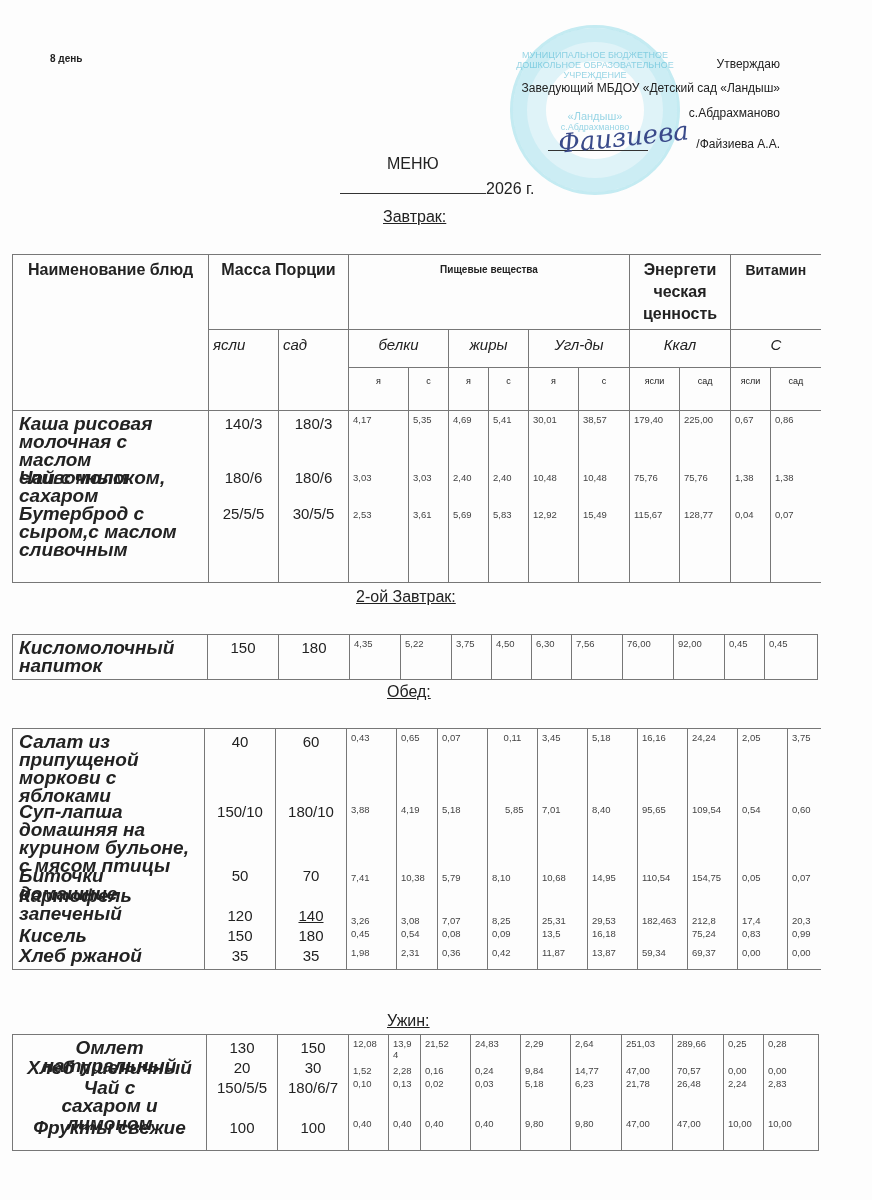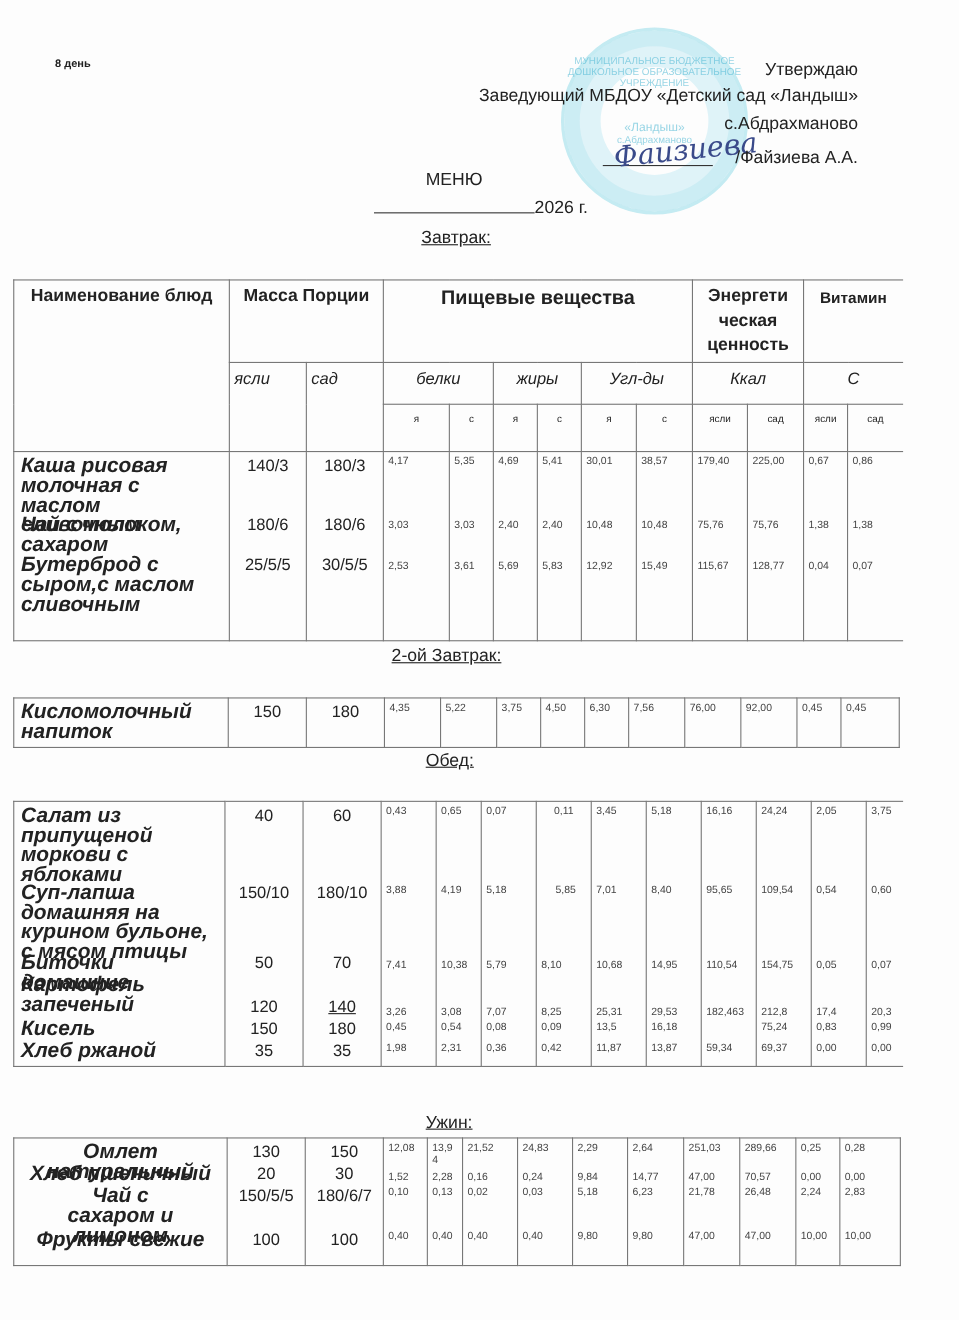--- a/index.html
+++ b/index.html
@@ -2,21 +2,21 @@
 <html><head>
 <meta charset="utf-8">
 <style>
   * { box-sizing: border-box; margin: 0; padding: 0; }
   body {
     width: 872px; height: 1200px; background: #fdfdfd; position: relative;
     font-family: "Liberation Sans", "DejaVu Sans", sans-serif; color: #222; overflow: hidden;
   }
   .abs { position: absolute; }
   .day { left: 50px; top: 53px; font-size: 10px; font-weight: bold; }
-  .approve { right: 92px; text-align: right; font-size: 16px; line-height: 24px; }
+  .approve { right: 92px; text-align: right; font-size: 12px; line-height: 24px; }
   .stamp {
     left: 510px; top: 25px; width: 170px; height: 170px; border-radius: 50%;
     border: 3px solid rgba(90,200,220,0.35); box-shadow: inset 0 0 0 14px rgba(120,210,230,0.18), inset 0 0 0 30px rgba(255,255,255,0), inset 0 0 0 33px rgba(120,210,230,0.22);
   }
   .stamp-text { font-size: 9px; color: rgba(70,180,210,0.55); text-align: center; }
   .sig-line { left: 548px; top: 150px; width: 100px; border-bottom: 1px solid #333; }
   .signature { left: 558px; top: 122px; font-family: "DejaVu Serif", serif; font-style: italic; font-size: 26px; color: #3a4a8a; transform: rotate(-6deg); }
   .menu-title { left: 387px; top: 155px; font-size: 16px; }
   .date-line { left: 340px; top: 180px; font-size: 16px; }
   .date-line .blank { display: inline-block; width: 146px; border-bottom: 1px solid #333; height: 14px; vertical-align: baseline; }
@@ -69,21 +69,21 @@
       <col style="width:51px">
     <col style="width:50px">
       <col style="width:51px">
       <col style="width:40px">
       <col style="width:50px">
   </colgroup>
   <tbody>
       <tr style="height:75px;">
     <th rowspan="3" class="hdr-b">Наименование блюд</th>
     <th colspan="2" class="hdr-b">Масса Порции</th>
-    <th colspan="6" class="hdr-b" style="font-size:18px;">Пищевые вещества</th>
+    <th colspan="6" class="hdr-b" style="font-size:10px;">Пищевые вещества</th>
     <th colspan="2" class="hdr-b">Энергети ческая ценность</th>
     <th colspan="2" class="hdr-b noright" style="font-size:14px;">Витамин</th>
   </tr>
   <tr style="height:38px;">
     <th rowspan="2" class="hdr-i" style="text-align:left;">ясли</th>
     <th rowspan="2" class="hdr-i" style="text-align:left;">сад</th>
     <th colspan="2" class="hdr-i" style="text-align:center;">белки</th>
     <th colspan="2" class="hdr-i" style="text-align:center;">жиры</th>
     <th colspan="2" class="hdr-i" style="text-align:center;">Угл-ды</th>
     <th colspan="2" class="hdr-i" style="text-align:center;">Ккал</th>

